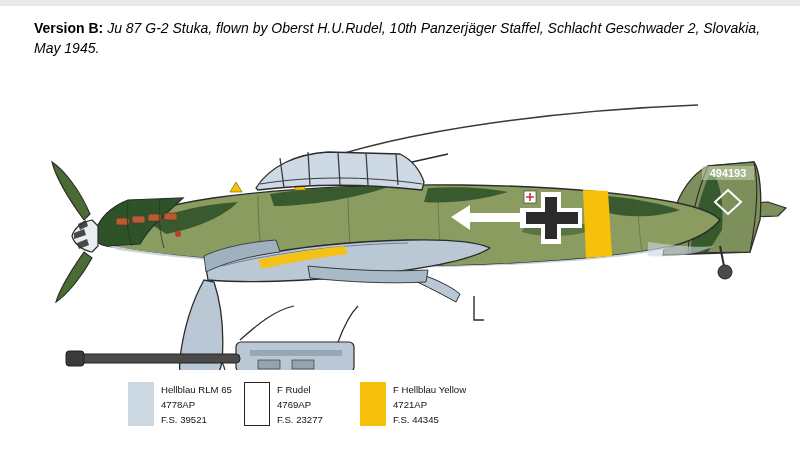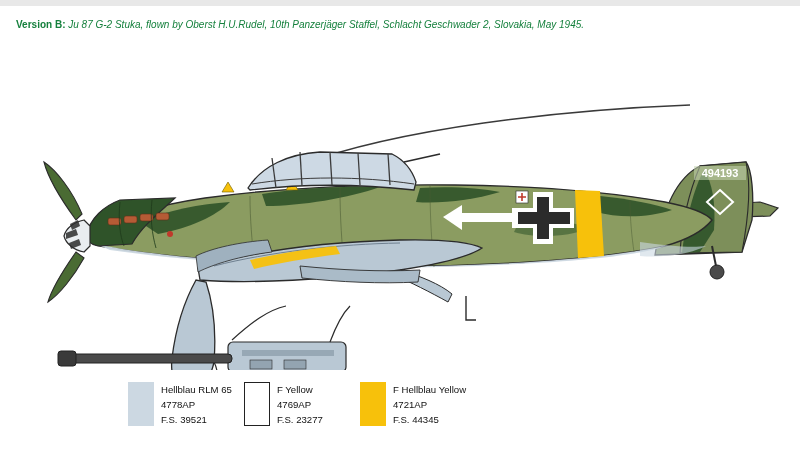--- a/index.html
+++ b/index.html
@@ -23,39 +23,39 @@
   .top-rule {
     position: absolute;
     left: 0;
     top: 0;
     width: 800px;
     height: 6px;
     background: #e8e8e8;
   }
   .caption {
     position: absolute;
-    left: 16px;
+    left: 34px;
     top: 18px;
     width: 750px;
-    font-size: 10px;
+    font-size: 14px;
     line-height: 1.45;
-    color: #15803d;
+    color: #000000;
   }
   .caption .vlabel {
     font-weight: bold;
     font-style: normal;
   }
   .caption .vtext {
     font-style: italic;
   }
 
   
   .art {
     position: absolute;
-    left: 0;
+    left: 8px;
     top: 70px;
     width: 672px;
     height: 300px;
   }
   .art svg {
     display: block;
   }
 
   
   .legend {
@@ -250,21 +250,21 @@
         <span class="nm">4778AP</span>
         <span class="nm">F.S. 39521</span>
       </div>
     </div>
 
 
 
     <div class="legend-item">
       <div class="swatch outlined" style="background:#ffffff"></div>
       <div class="legend-text">
-        <span class="nm">F Yellow</span>
+        <span class="nm">F Rudel</span>
         <span class="nm">4769AP</span>
         <span class="nm">F.S. 23277</span>
       </div>
     </div>
 
     <div class="legend-item">
       <div class="swatch" style="background:#f7c10b"></div>
       <div class="legend-text">
         <span class="nm">F Hellblau Yellow</span>
         <span class="nm">4721AP</span>

